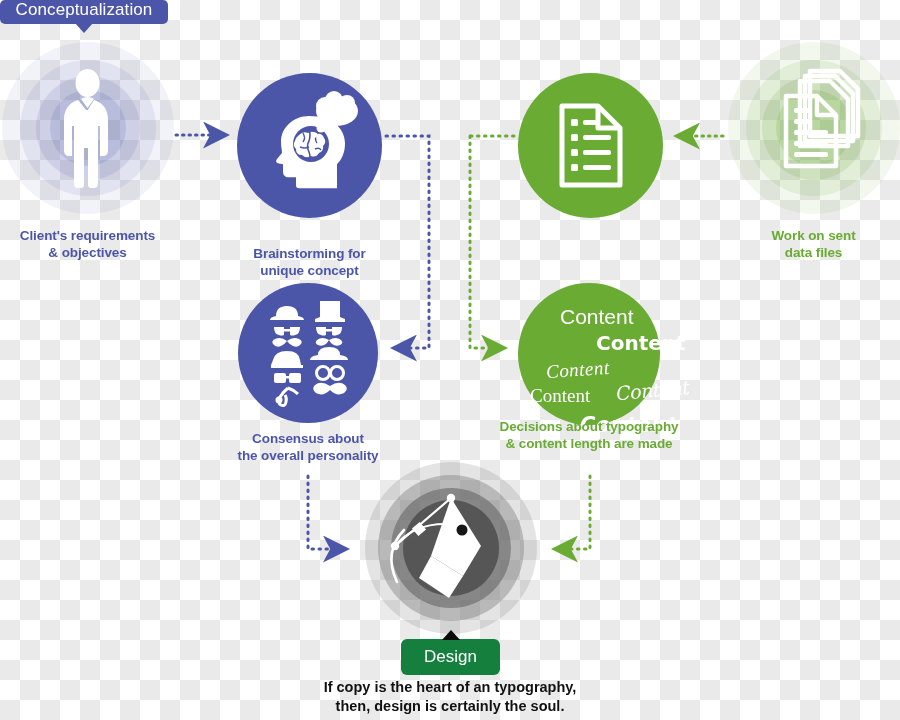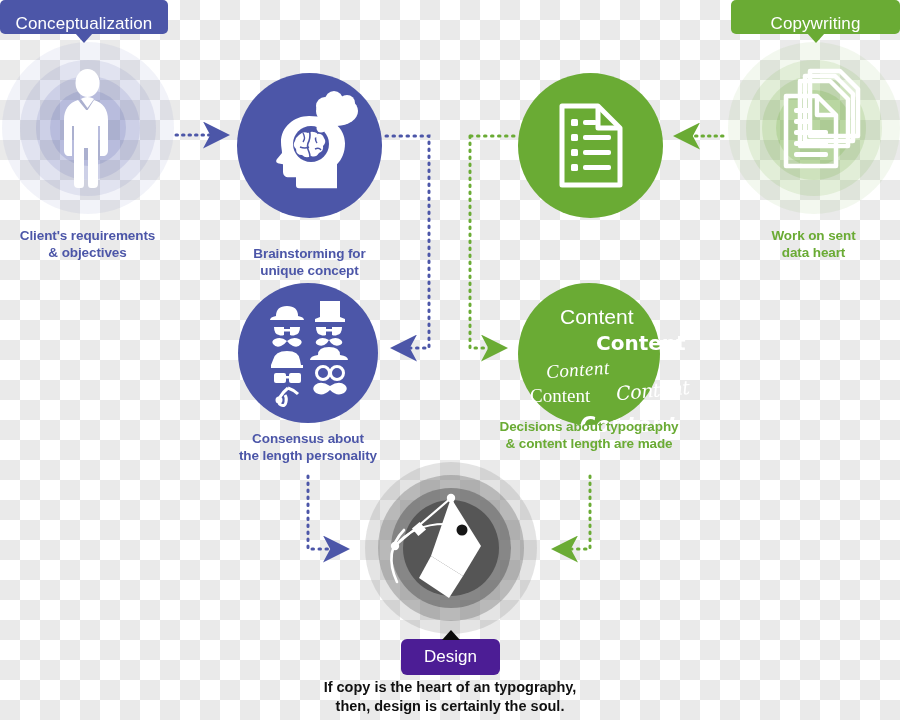--- a/index.html
+++ b/index.html
@@ -10,22 +10,22 @@
     background-image:
       linear-gradient(45deg,#eaeaea 25%,transparent 25%,transparent 75%,#eaeaea 75%),
       linear-gradient(45deg,#eaeaea 25%,transparent 25%,transparent 75%,#eaeaea 75%);
     background-size:40px 40px;
     background-position:0 0,20px 20px;
   }
   .stage{position:absolute;left:0;top:0;width:900px;height:720px;}
 
   
   .tab{
-    position:absolute;height:34px;border-radius:5px;
-    display:flex;align-items:flex-end;justify-content:center;
+    position:absolute;height:24px;border-radius:5px;
+    display:flex;align-items:flex-start;justify-content:center;
     color:#ffffff;font-size:17px;font-weight:400;letter-spacing:.1px;
     padding:0 18px;box-sizing:border-box;white-space:nowrap;
   }
   .tab .nub{
     position:absolute;bottom:-9px;left:50%;margin-left:-9px;
     width:0;height:0;border-left:9px solid transparent;border-right:9px solid transparent;
   }
   #tab-conceptualization{left:0px;top:0px;width:168px;background:#4c56a8;}
   #tab-conceptualization .nub{border-top:10px solid #4c56a8;}
   #tab-copywriting{left:731px;top:0px;width:169px;background:#6aab34;}
@@ -42,21 +42,21 @@
   .cap-green{color:#6aab34;}
 
   
   .ring{position:absolute;border-radius:50%;}
 
   svg{display:block;overflow:visible;}
 
   
   #design-badge{
     position:absolute;left:401px;top:639px;width:99px;height:36px;
-    background:#4c1d95;border-radius:6px;color:#fff;
+    background:#15803d;border-radius:6px;color:#fff;
     display:flex;align-items:center;justify-content:center;
     font-size:17px;font-weight:400;
   }
   #design-badge .nub-up{
     position:absolute;top:-9px;left:50%;margin-left:-9px;width:0;height:0;
     border-left:9px solid transparent;border-right:9px solid transparent;
     border-bottom:10px solid #0a0a0a;
   }
   #design-tagline{
     position:absolute;left:0;top:678px;width:900px;text-align:center;
@@ -75,24 +75,20 @@
 </head>
 <body>
 
 <div class="stage">
 
   <div class="tab" id="tab-conceptualization">
     <span>Conceptualization</span>
     <span class="nub"></span>
   </div>
 
-  <div class="tab" id="tab-copywriting">
-    <span>Copywriting</span>
-    <span class="nub"></span>
-  </div>
 
   <div class="node" style="left:0px;top:40px;width:175px;height:180px;text-decoration:underline;">
     <div class="ring" style="left:2px;top:2px;width:172px;height:172px;background:rgba(76,86,168,.07);"></div>
     <div class="ring" style="left:20px;top:20px;width:136px;height:136px;background:rgba(76,86,168,.10);"></div>
     <div class="ring" style="left:36px;top:36px;width:104px;height:104px;background:rgba(76,86,168,.13);"></div>
     <div class="ring" style="left:50px;top:50px;width:76px;height:76px;background:rgba(76,86,168,.16);"></div>
     <svg style="position:absolute;left:0;top:0;" width="175" height="180" viewBox="0 0 175 180">
       <g fill="#ffffff">
         <ellipse cx="87.5" cy="43" rx="12" ry="14"></ellipse>
         <path d="M87.5 57 c-3 0 -5 1 -6.5 2 l6.5 9 l6.5 -9 c-1.5 -1 -3.5 -2 -6.5 -2 z"></path>
@@ -162,21 +158,21 @@
       </g>
       <g fill="#ffffff">
         <rect x="68" y="68" width="17" height="5" rx="2"></rect>
         <rect x="68" y="79" width="17" height="5" rx="2"></rect>
         <rect x="68" y="90" width="34" height="5" rx="2"></rect>
         <rect x="68" y="101" width="34" height="5" rx="2"></rect>
         <rect x="68" y="112" width="34" height="5" rx="2"></rect>
       </g>
     </svg>
     <div class="caption cap-green" style="left:0px;top:188px;width:175px;">Work on sent
-data heart</div>
+data files</div>
   </div>
 
   <div class="node" style="left:238px;top:283px;width:140px;height:140px;">
     <div class="disc" style="left:0;top:0;width:140px;height:140px;background:#4c56a8;"></div>
     <svg style="position:absolute;left:0;top:0;" width="140" height="140" viewBox="0 0 140 140">
       <g fill="#ffffff">
 
         <path d="M38 33 q0 -10 11 -10 q11 0 11 10 q6 1 6 4 l-34 0 q0 -3 6 -4 z"></path>
         <path d="M36 44 l10 0 l0 8 q-3 1 -5 0 q-5 -1 -5 -8 z M52 44 l10 0 q0 7 -5 8 q-2 1 -5 0 z"></path>
         <rect x="45" y="46" width="8" height="2.5"></rect>
@@ -196,21 +192,21 @@
         <circle cx="41" cy="117" r="3.5"></circle>
 
         <path d="M80 72 q0 -8 11 -8 q11 0 11 8 q8 1 8 5 l-38 0 q0 -4 8 -5 z"></path>
         <circle cx="85" cy="90" r="6.5" fill="none" stroke="#ffffff" stroke-width="3"></circle>
         <circle cx="99" cy="90" r="6.5" fill="none" stroke="#ffffff" stroke-width="3"></circle>
         <rect x="90" y="89" width="4" height="2.5"></rect>
         <path d="M92 103 q-9 -6 -15 -1 q-4 4 1 8 q7 4 14 -3 z M92 103 q9 -6 15 -1 q4 4 -1 8 q-7 4 -14 -3 z"></path>
       </g>
     </svg>
     <div class="caption cap-blue" style="left:-45px;top:148px;width:230px;">Consensus about
-the length personality</div>
+the overall personality</div>
   </div>
 
   <div class="node" style="left:518px;top:283px;width:142px;height:142px;">
     <div class="disc" style="left:0;top:0;width:142px;height:142px;background:#6aab34;"></div>
     <div class="cword" id="cw0">Content</div>
     <div class="cword" id="cw1">Content</div>
     <div class="cword" id="cw2">Content</div>
     <div class="cword" id="cw3">Content</div>
     <div class="cword" id="cw4">Content</div>
     <div class="cword" id="cw5">Content</div>

